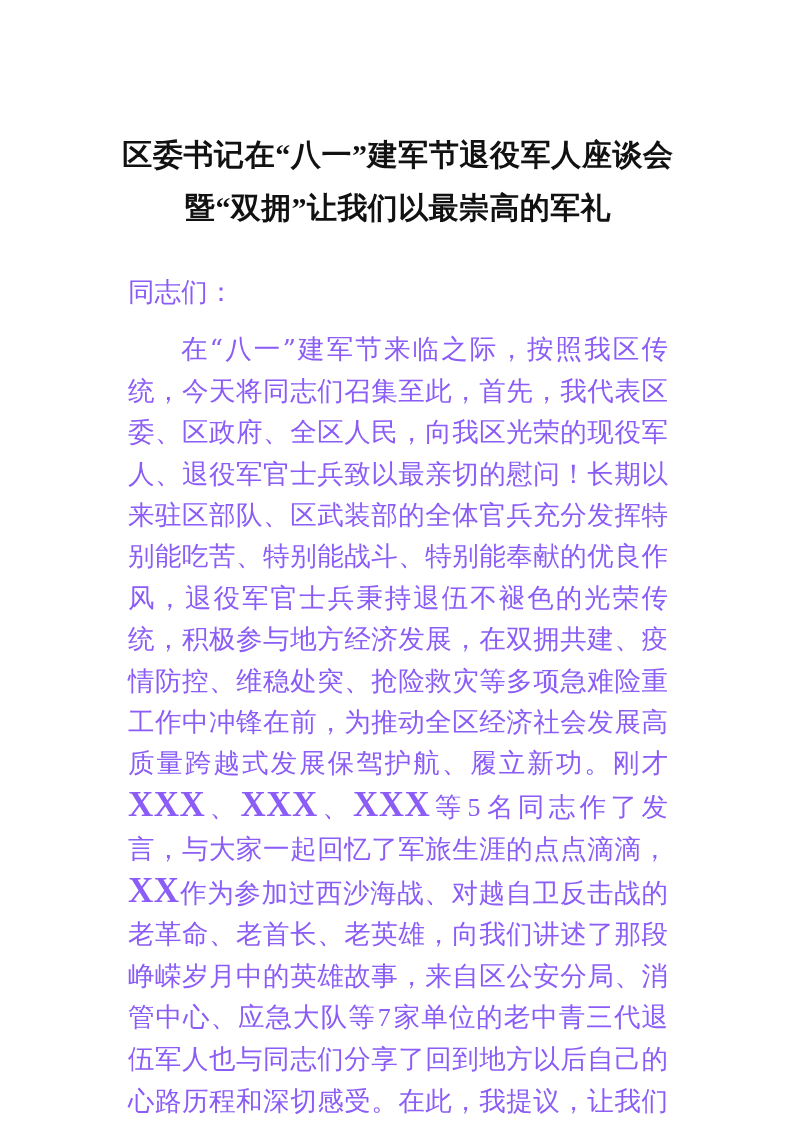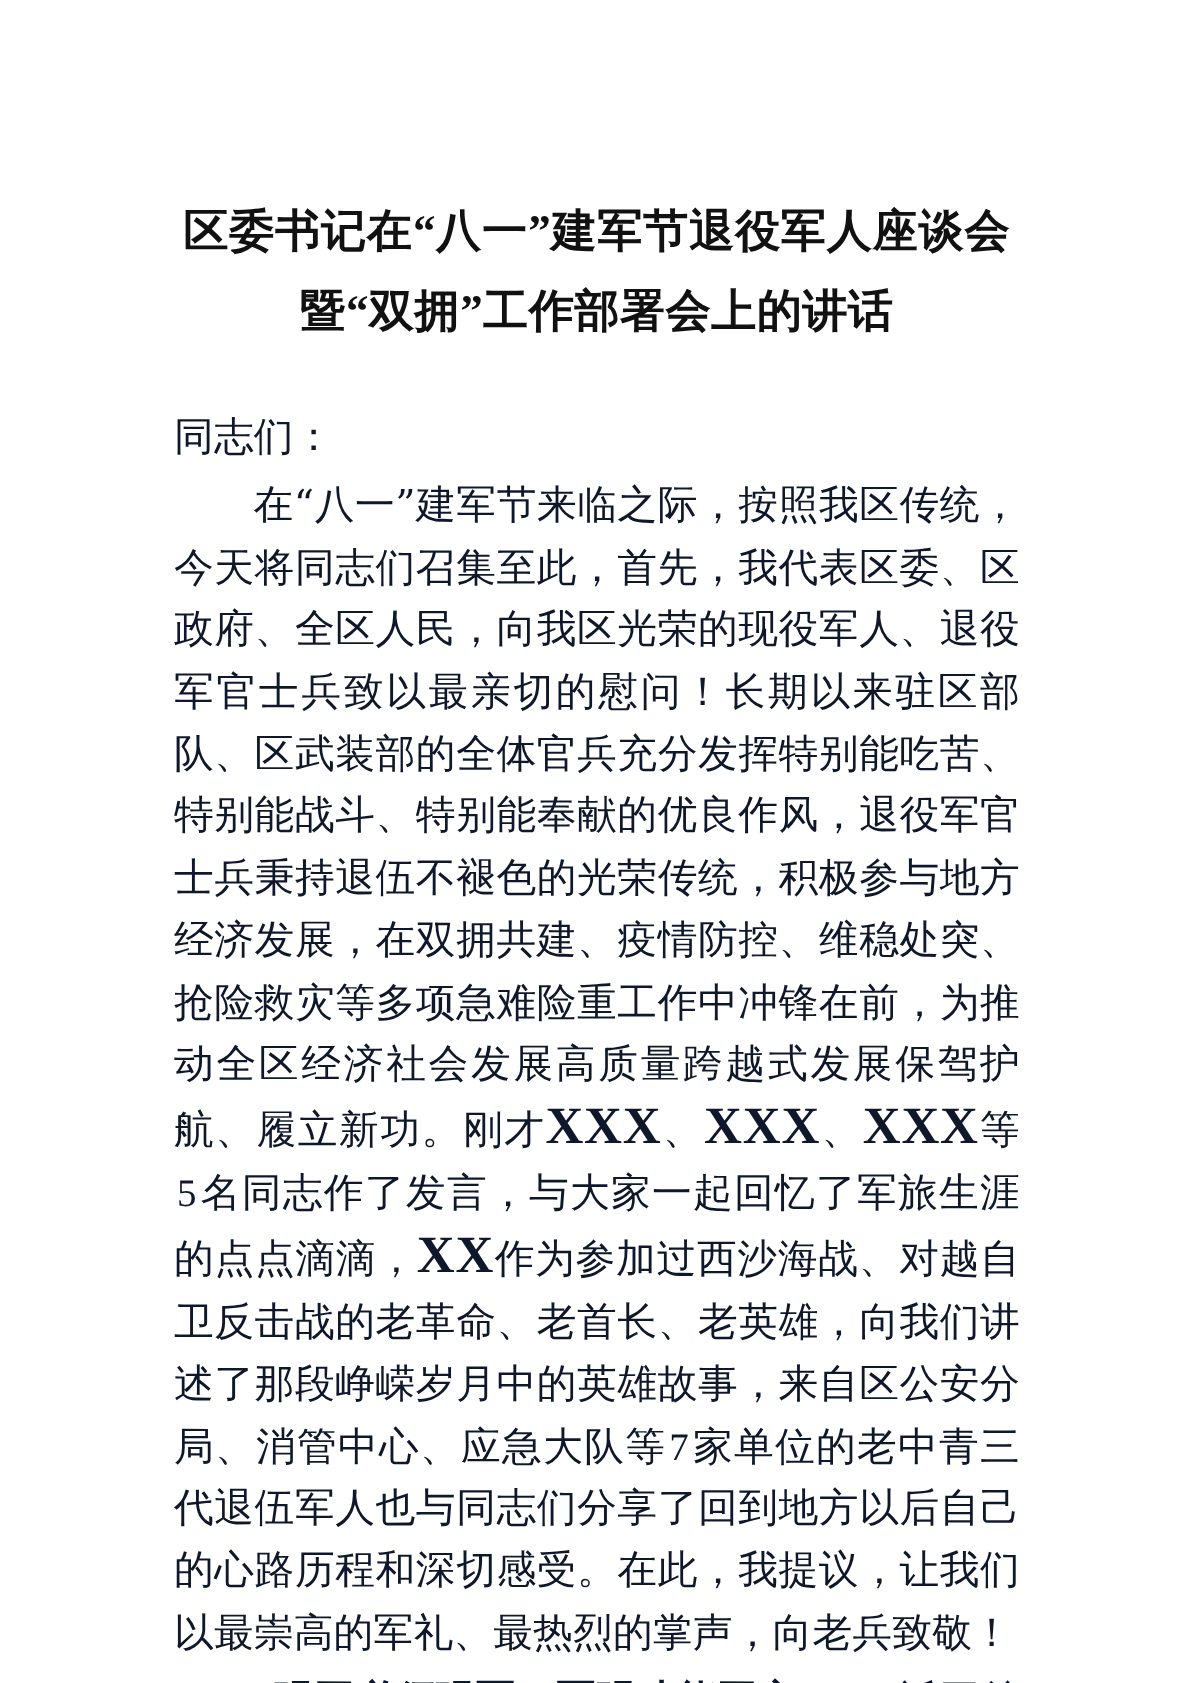--- a/index.html
+++ b/index.html
@@ -51,28 +51,28 @@
     
     letter-spacing: 0.6px;
   }
 
   
   .body-block {
     margin-top: 37px;
   }
 
   p.para {
-    margin: 4px;
+    margin: 16px;
     font-family: "DejaVu Serif", "Liberation Serif", serif;
     font-size: 26.5px;
     line-height: 41.4px;
     text-align: justify;
     text-justify: inter-character;
     text-align-last: left;
-    color: #0f172a;
+    color: #8b5cf6;
     font-weight: 400;
     letter-spacing: 0.1px;
   }
 
   p.para.indent {
     text-indent: 2em;
   }
 
   
   .ph {
@@ -93,21 +93,21 @@
 </style>
 </head>
 <body>
 
 <div class="page">
 
   <div class="content">
 
     <h1 class="doc-title">
       <span class="tline tline-1">区委书记在“八一”建军节退役军人座谈会</span>
-      <span class="tline tline-2">暨“双拥”工作部署会上的讲话</span>
+      <span class="tline tline-2">暨“双拥”让我们以最崇高的军礼</span>
     </h1>
 
     <div class="body-block">
 
       <p class="para">同志们：</p>
 
       <p class="para indent">在“八一”建军节来临之际，按照我区传统，今天将同志们召集至此，首先，我代表区委、区政府、全区人民，向我区光荣的现役军人、退役军官士兵致以最亲切的慰问！长期以来驻区部队、区武装部的全体官兵充分发挥特别能吃苦、特别能战斗、特别能奉献的优良作风，退役军官士兵秉持退伍不褪色的光荣传统，积极参与地方经济发展，在双拥共建、疫情防控、维稳处突、抢险救灾等多项急难险重工作中冲锋在前，为推动全区经济社会发展高质量跨越式发展保驾护航、履立新功。刚才<span class="ph">XXX</span>、<span class="ph">XXX</span>、<span class="ph">XXX</span>等<span class="num">5</span>名同志作了发言，与大家一起回忆了军旅生涯的点点滴滴，<span class="ph">XX</span>作为参加过西沙海战、对越自卫反击战的老革命、老首长、老英雄，向我们讲述了那段峥嵘岁月中的英雄故事，来自区公安分局、消管中心、应急大队等<span class="num">7</span>家单位的老中青三代退伍军人也与同志们分享了回到地方以后自己的心路历程和深切感受。在此，我提议，让我们以最崇高的军礼、最热烈的掌声，向老兵致敬！</p>
 
       <p class="para indent">“<span class="bold-quote">强国必须强军，军强才能国安</span>”，习近平总书记多次强调：要弘扬拥政爱民、拥军优属光荣传统，巩固发展新时代军政军民团结，在全社会营造关心国防、热爱国防、建设</p>
 

